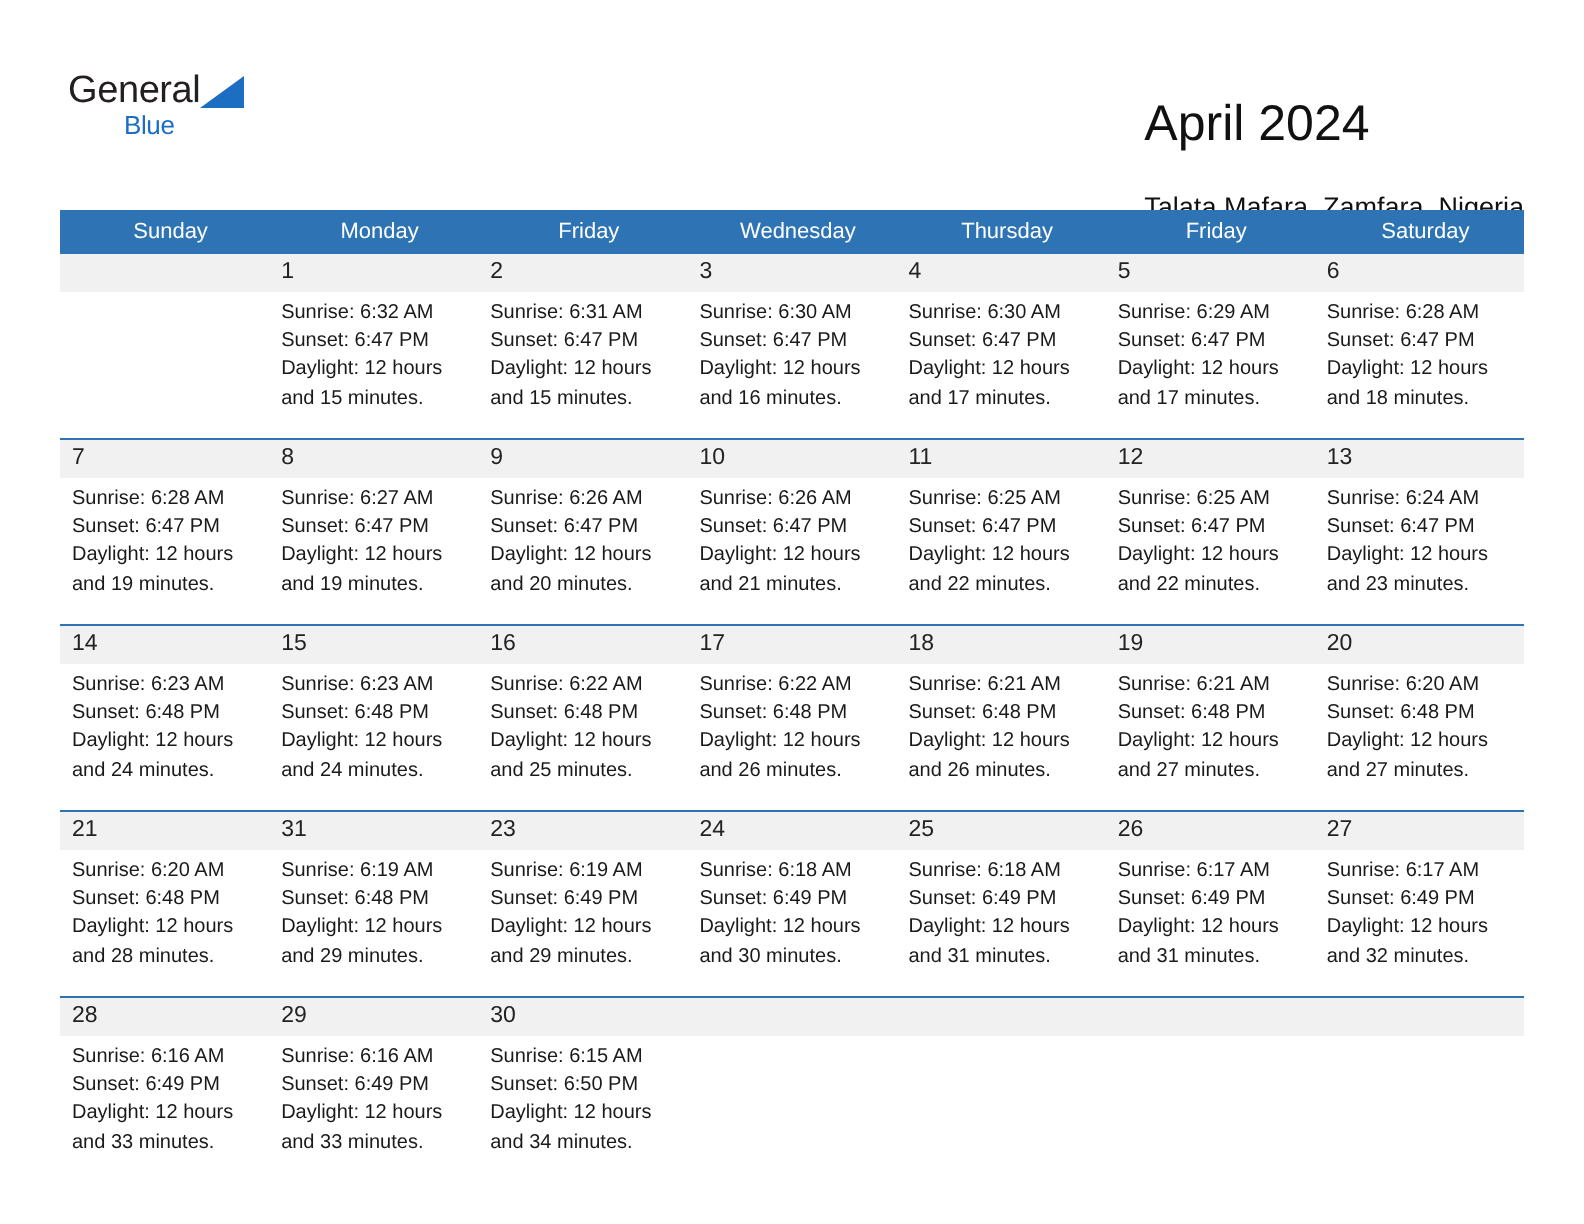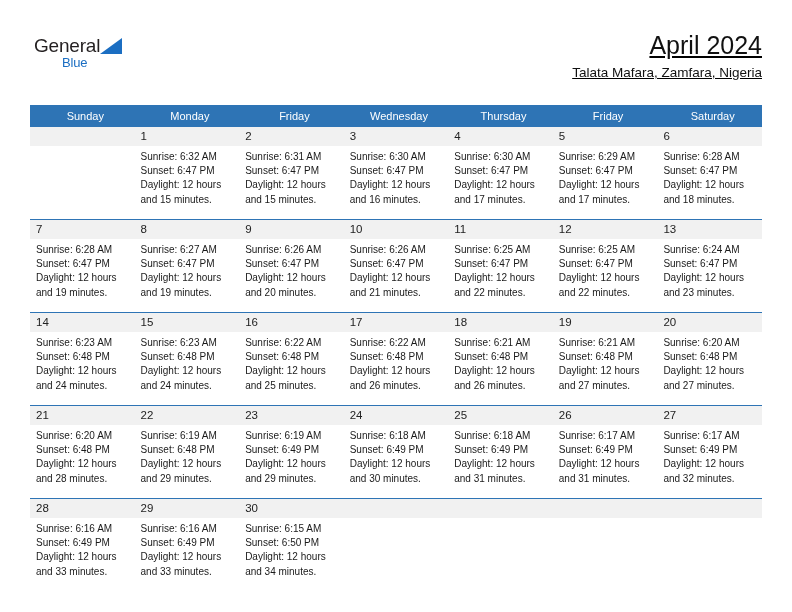--- a/index.html
+++ b/index.html
@@ -65,35 +65,34 @@
     font-size: 13px;
     letter-spacing: -0.2px;
     color: #1b6ec2;
     line-height: 20px;
     white-space: nowrap;
   }
 
   .title-block {
     position: absolute;
     right: 0;
-    top: 0;
-    text-align: right;
-    text-decoration: underline;
+    top: 17px;
+    text-align: left;
   }
   .month-title {
     font-size: 25px;
     color: #111111;
     line-height: 30px;
     white-space: nowrap;
   }
   .location-title {
     font-size: 13.5px;
     color: #111111;
     line-height: 20px;
-    margin-top: 3px;
+    margin-top: 17px;
     white-space: nowrap;
   }
 
   
   .calendar {
     position: absolute;
     left: 30px;
     top: 105px;
     width: 732px;
     border-collapse: collapse;
@@ -377,21 +376,21 @@
           <td>
             <div class="daynum">21</div>
             <div class="detail">
               <div>Sunrise: 6:20 AM</div>
               <div>Sunset: 6:48 PM</div>
               <div>Daylight: 12 hours</div>
               <div>and 28 minutes.</div>
             </div>
           </td>
           <td>
-            <div class="daynum">22</div>
+            <div class="daynum">31</div>
             <div class="detail">
               <div>Sunrise: 6:19 AM</div>
               <div>Sunset: 6:48 PM</div>
               <div>Daylight: 12 hours</div>
               <div>and 29 minutes.</div>
             </div>
           </td>
           <td>
             <div class="daynum">23</div>
             <div class="detail">

